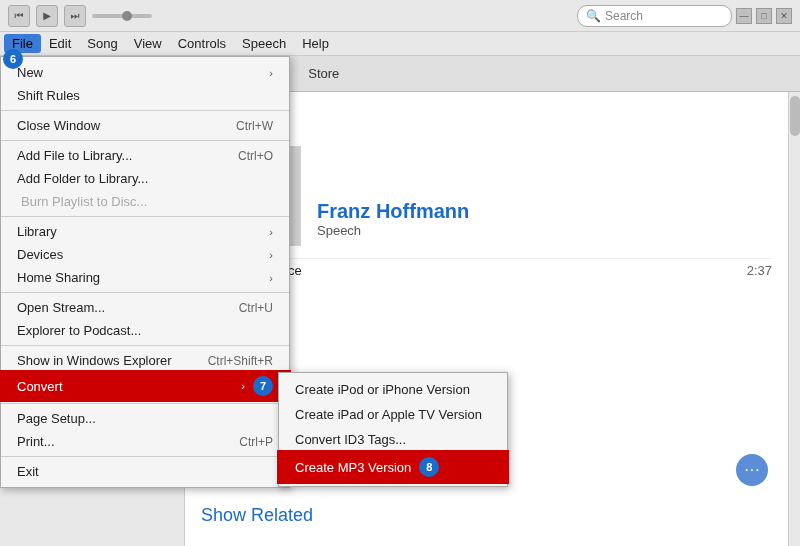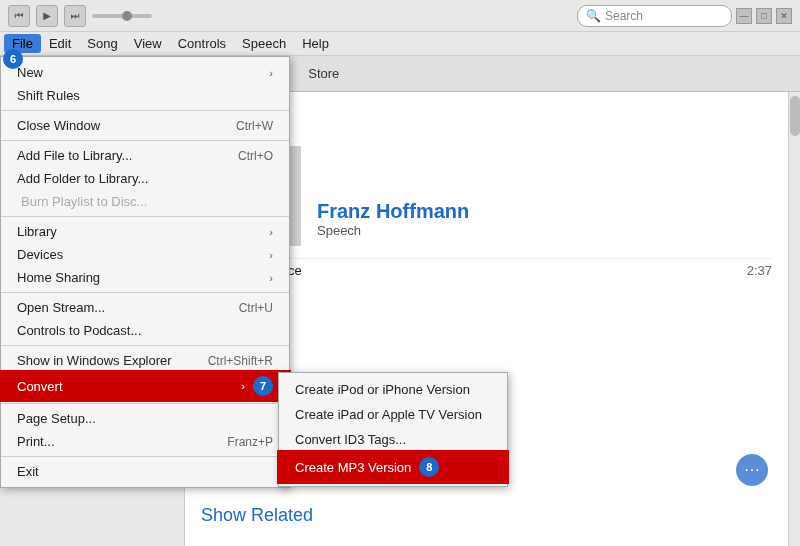--- a/index.html
+++ b/index.html
@@ -454,41 +454,41 @@
     <div class="menu-row">
       <span>Home Sharing</span>
       <span class="menu-arrow">›</span>
     </div>
     <div class="menu-separator"></div>
     <div class="menu-row">
       <span>Open Stream...</span>
       <span class="menu-shortcut">Ctrl+U</span>
     </div>
     <div class="menu-row">
-      <span>Controls to Podcast...</span>
+      <span>Explorer to Podcast...</span>
     </div>
     <div class="menu-separator"></div>
     <div class="menu-row">
       <span>Show in Windows Explorer</span>
       <span class="menu-shortcut">Ctrl+Shift+R</span>
     </div>
     <div class="menu-row highlighted" style="position:relative;">
       <span>Convert</span>
       <div style="display:flex;align-items:center;gap:8px;">
         <span class="menu-arrow" style="color:white;">›</span>
         <div class="badge" style="position:relative;top:0;left:0;transform:none;">7</div>
       </div>
     </div>
     <div class="menu-separator"></div>
     <div class="menu-row">
       <span>Page Setup...</span>
     </div>
     <div class="menu-row">
       <span>Print...</span>
-      <span class="menu-shortcut">Franz+P</span>
+      <span class="menu-shortcut">Ctrl+P</span>
     </div>
     <div class="menu-separator"></div>
     <div class="menu-row">
       <span>Exit</span>
     </div>
   </div>
 
   <div class="convert-submenu" style="position: absolute; top: 316px; left: 278px;">
     <div class="submenu-row">
       <span>Create iPod or iPhone Version</span>

